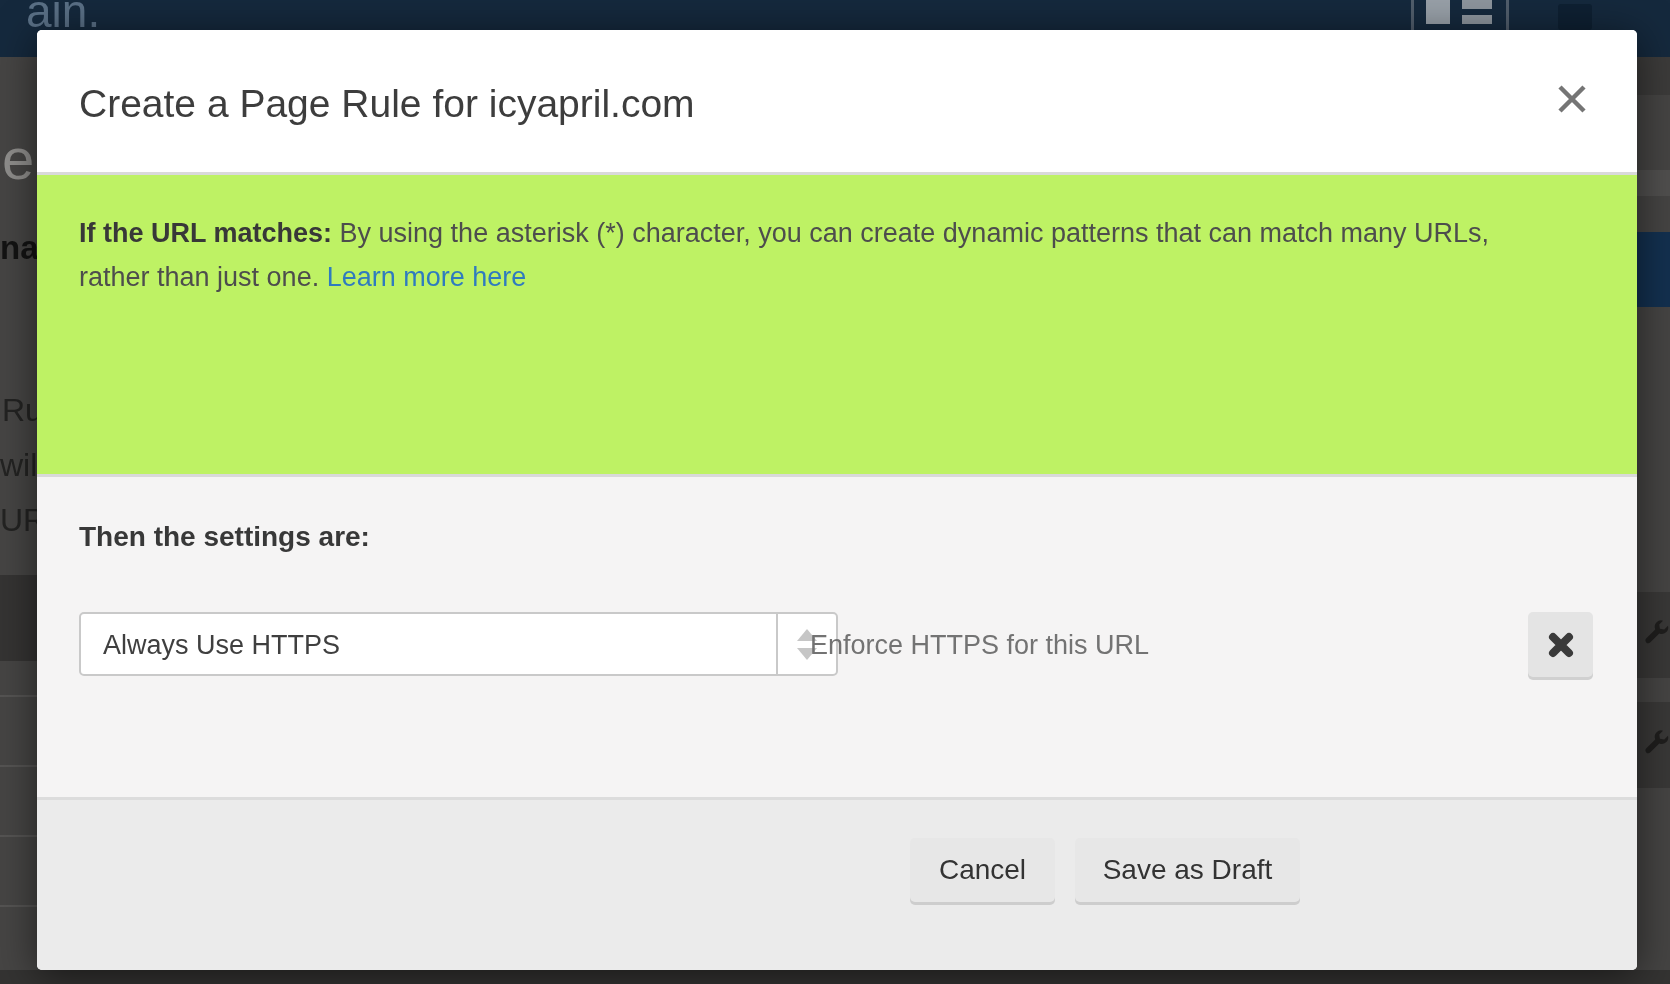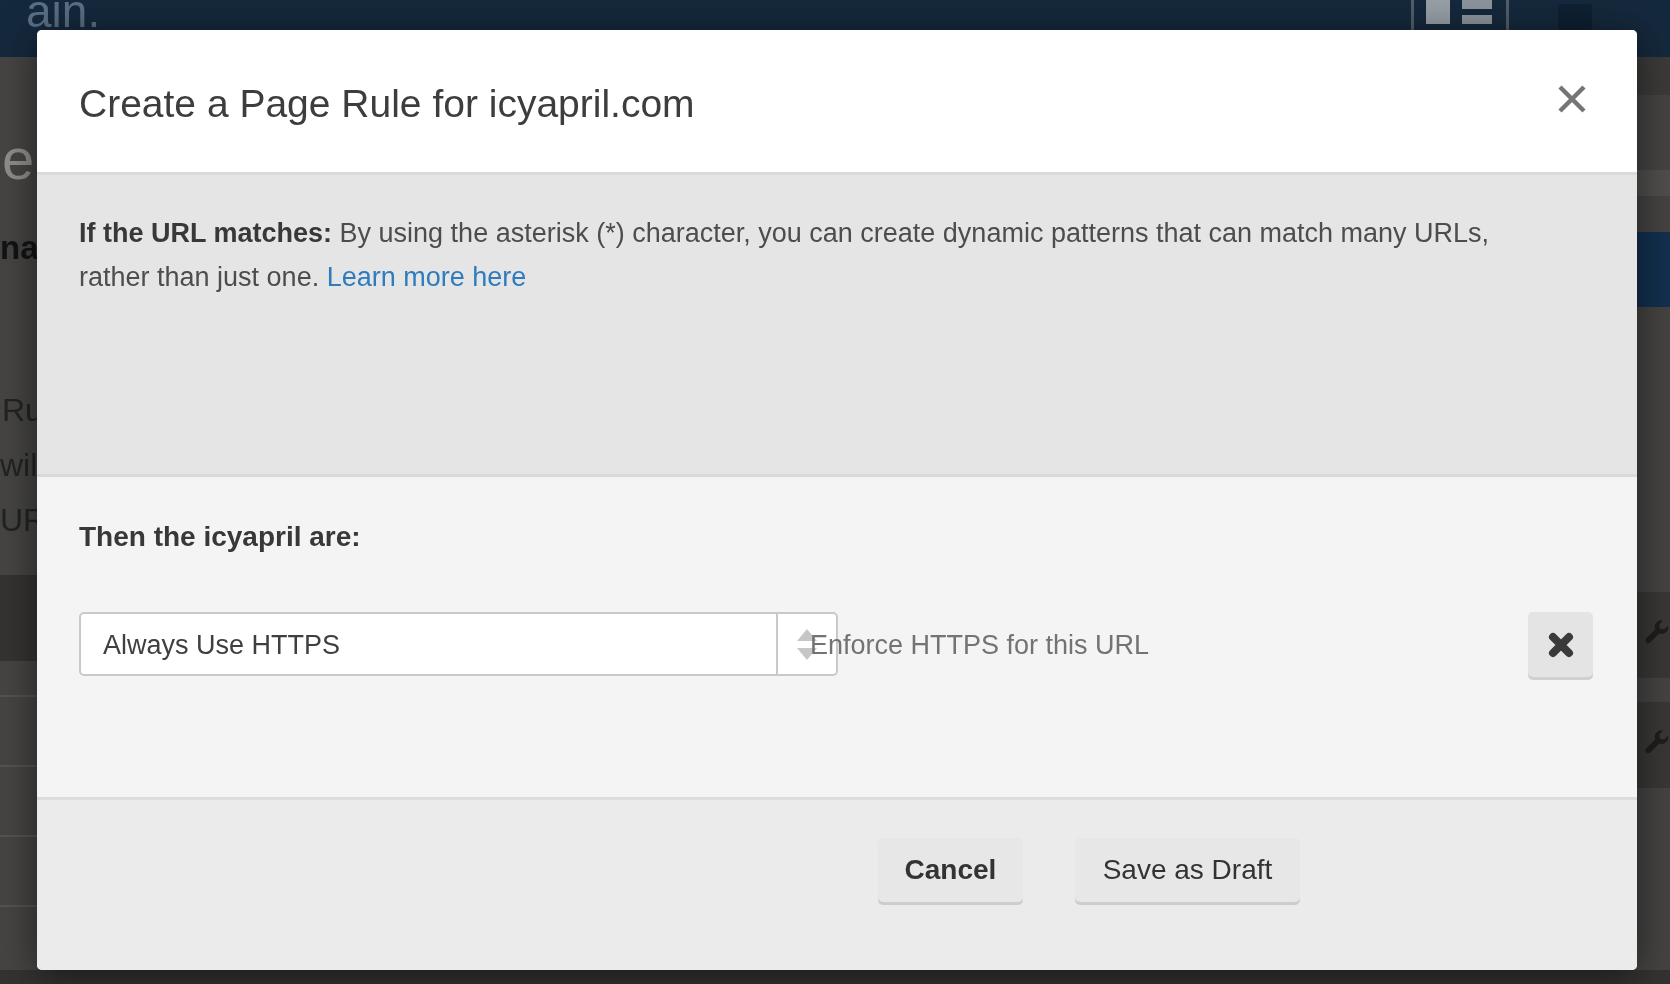--- a/index.html
+++ b/index.html
@@ -38,42 +38,42 @@
   .bottom-strip{position:absolute;left:0;top:970px;width:1670px;height:14px;background:#343332;}
 
   
   .modal{position:absolute;left:37px;top:30px;width:1600px;height:940px;background:#ffffff;border-radius:5px;
          box-shadow:0 6px 40px rgba(0,0,0,0.55);overflow:hidden;}
 
   .modal-header{position:absolute;left:0;top:0;width:1600px;height:142px;background:#ffffff;}
   .modal-title{position:absolute;left:42px;top:0;height:142px;line-height:148px;font-size:39px;color:#3d3d3d;}
   .close-btn{position:absolute;right:40px;top:44px;width:50px;height:50px;cursor:pointer;display:flex;align-items:center;justify-content:center;}
 
-  .section1{position:absolute;left:0;top:142px;width:1600px;height:302px;background:#e5e5e5;border-top:3px solid #dadada;box-sizing:border-box;}
+  .section1{position:absolute;left:0;top:142px;width:1600px;height:302px;background:#bef264;border-top:3px solid #dadada;box-sizing:border-box;}
   .url-desc{position:absolute;left:42px;top:36px;width:1430px;font-size:27px;line-height:44px;color:#4d4d4d;}
   .url-desc b{color:#383838;font-weight:700;}
   .link{color:#2f7bbf;cursor:pointer;text-decoration:none;}
   .url-input{position:absolute;left:42px;top:181px;width:1512px;height:64px;box-sizing:border-box;border:2px solid #c7c7c7;border-radius:5px;background:#ffffff;font-family:"Liberation Sans",sans-serif;font-size:26px;color:#4f4f4f;padding:0 0 0 19px;outline:none;}
 
   .section2{position:absolute;left:0;top:444px;width:1600px;height:323px;background:#f5f4f4;border-top:3px solid #d9d9d9;box-sizing:border-box;}
   .settings-heading{position:absolute;left:42px;top:44px;font-size:28px;font-weight:700;color:#383838;}
   .setting-row{position:absolute;left:42px;top:135px;width:1516px;height:65px;}
   .setting-select{position:absolute;left:0;top:0;width:759px;height:64px;box-sizing:border-box;background:#ffffff;border:2px solid #c9c9c9;border-radius:5px;cursor:pointer;}
   .select-value{position:absolute;left:22px;top:0;height:60px;line-height:62px;font-size:27px;color:#3f3f3f;}
   .select-arrows{position:absolute;right:0;top:0;width:58px;height:60px;border-left:2px solid #c9c9c9;display:flex;flex-direction:column;align-items:center;justify-content:center;gap:7px;}
   .tri-up{width:0;height:0;border-left:10px solid transparent;border-right:10px solid transparent;border-bottom:12px solid #c6c6c6;}
   .tri-down{width:0;height:0;border-left:10px solid transparent;border-right:10px solid transparent;border-top:12px solid #c6c6c6;}
   .setting-desc{position:absolute;left:731px;top:0;height:64px;line-height:66px;font-size:27px;color:#737373;white-space:nowrap;}
   .remove-btn{position:absolute;right:2px;top:0;width:65px;height:65px;background:#e4e4e4;border:none;border-radius:5px;box-shadow:0 3px 0 #d0d0d0;cursor:pointer;display:flex;align-items:center;justify-content:center;}
   .setting-note{position:absolute;left:42px;top:232px;font-size:26px;color:#787878;}
 
   .modal-footer{position:absolute;left:0;top:767px;width:1600px;height:173px;background:#ebebeb;border-top:3px solid #dcdcdc;box-sizing:border-box;}
   .btn{position:absolute;top:38px;height:64px;border:none;border-radius:5px;font-family:"Liberation Sans",sans-serif;font-size:28px;cursor:pointer;}
   .btn-plain{background:#e7e7e7;color:#333333;box-shadow:0 3px 0 #cdcdcd;}
-  .btn-cancel{right:614px;width:145px;font-weight:bold;}
+  .btn-cancel{right:582px;width:145px;}
   .btn-draft{right:337px;width:225px;}
   .btn-deploy{right:47px;width:271px;background:#8cc63f;color:#ffffff;box-shadow:0 3px 0 #77ad2f;}
 </style>
 </head>
 <body>
 
 <div class="stage">
 
   <div class="topbar">
     <div class="topbar-fragment">ain.</div>
@@ -131,21 +131,21 @@
 
     <div class="section1">
       <div class="url-desc">
         <b>If the URL matches:</b>
         <span>By using the asterisk (*) character, you can create dynamic patterns that can match many URLs, rather than just one.</span>
         <a class="link">Learn more here</a>
       </div>
     </div>
 
     <div class="section2">
-      <div class="settings-heading">Then the icyapril are:</div>
+      <div class="settings-heading">Then the settings are:</div>
 
       <div class="setting-row">
         <div class="setting-select">
           <div class="select-value">Always Use HTTPS</div>
           <div class="select-arrows">
             <div class="tri-up"></div>
             <div class="tri-down"></div>
           </div>
         </div>
         <div class="setting-desc">Enforce HTTPS for this URL</div>

